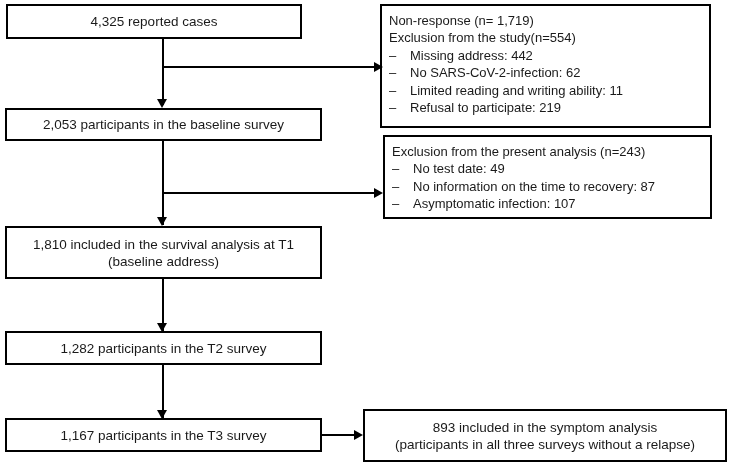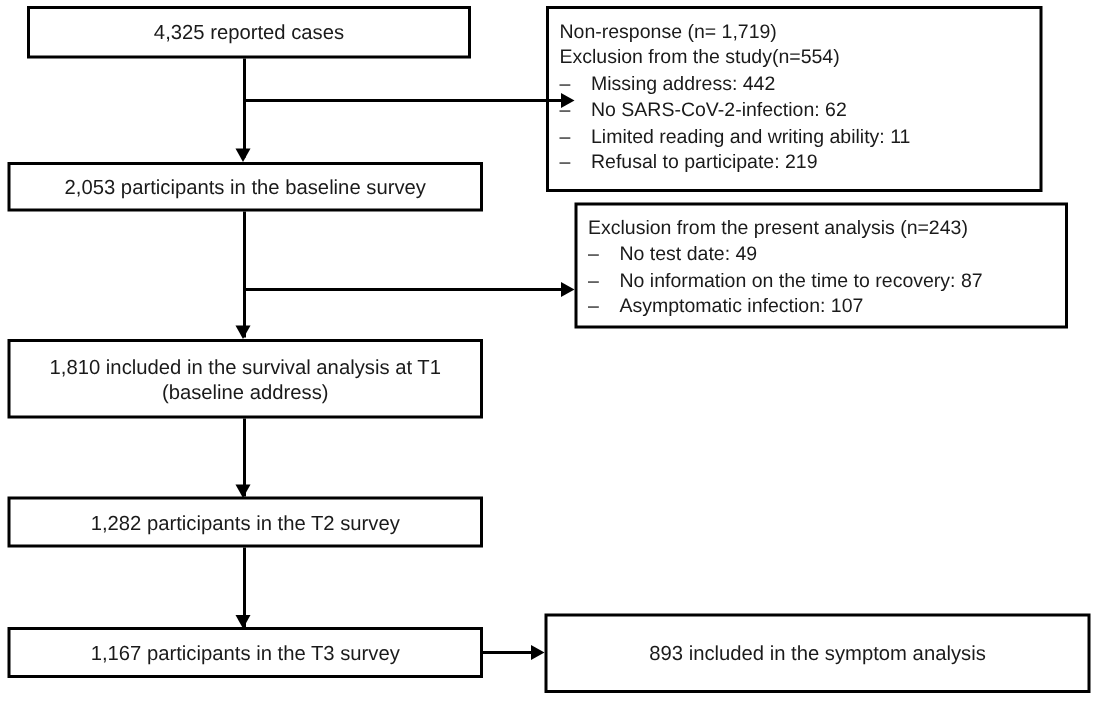--- a/index.html
+++ b/index.html
@@ -96,21 +96,21 @@
     border-top: 5.5px solid transparent;
     border-bottom: 5.5px solid transparent;
     border-left: 9px solid #000000;
   }
 </style>
 </head>
 <body>
 
 <div id="canvas">
 
-  <div class="box box-left" style="left:18px; top:4px; width:296px; height:35px;">
+  <div class="box box-left" style="left:6px; top:4px; width:296px; height:35px;">
     <div class="inner">
       <span>4,325 reported cases</span>
     </div>
   </div>
 
   <div class="box box-left" style="left:5px; top:108px; width:317px; height:33px;">
     <div class="inner">
       <span>2,053 participants in the baseline survey</span>
     </div>
   </div>
@@ -127,21 +127,21 @@
       <span>1,282 participants in the T2 survey</span>
     </div>
   </div>
 
   <div class="box box-left" style="left:5px; top:418px; width:317px; height:34px;justify-content:flex-end;">
     <div class="inner">
       <span>1,167 participants in the T3 survey</span>
     </div>
   </div>
 
-  <div class="box excl" style="left:364px; top:4px; width:331px; height:124px;">
+  <div class="box excl" style="left:380px; top:4px; width:331px; height:124px;">
     <div class="inner">
       <span class="excl-head">Non-response (n= 1,719)</span>
       <span class="excl-head">Exclusion from the study(n=554)</span>
       <ul class="excl-list">
         <li><span class="dash">–</span><span>Missing address: 442</span></li>
         <li><span class="dash">–</span><span>No SARS-CoV-2-infection: 62</span></li>
         <li><span class="dash">–</span><span>Limited reading and writing ability: 11</span></li>
         <li><span class="dash">–</span><span>Refusal to participate: 219</span></li>
       </ul>
     </div>
@@ -154,20 +154,21 @@
         <li><span class="dash">–</span><span>No test date: 49</span></li>
         <li><span class="dash">–</span><span>No information on the time to recovery: 87</span></li>
         <li><span class="dash">–</span><span>Asymptomatic infection: 107</span></li>
       </ul>
     </div>
   </div>
 
   <div class="box" style="left:363px; top:409px; width:364px; height:53px;">
     <div class="inner">
       <span>893 included in the symptom analysis</span><br>
+      <span>(participants in all three surveys without a relapse)</span>
     </div>
   </div>
 
   <div class="vline" style="left:162px; top:39px; height:66px;"></div>
   <div class="arrow-down" style="left:157px; top:99px;"></div>
 
   <div class="hline" style="left:162px; top:66px; width:212px;"></div>
   <div class="arrow-right" style="left:374px; top:61.5px;"></div>
 
   <div class="vline" style="left:162px; top:141px; height:84px;"></div>

